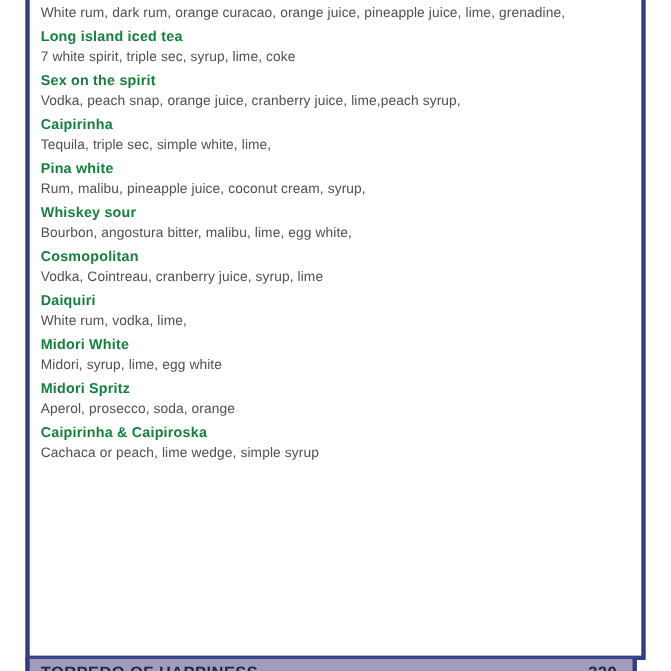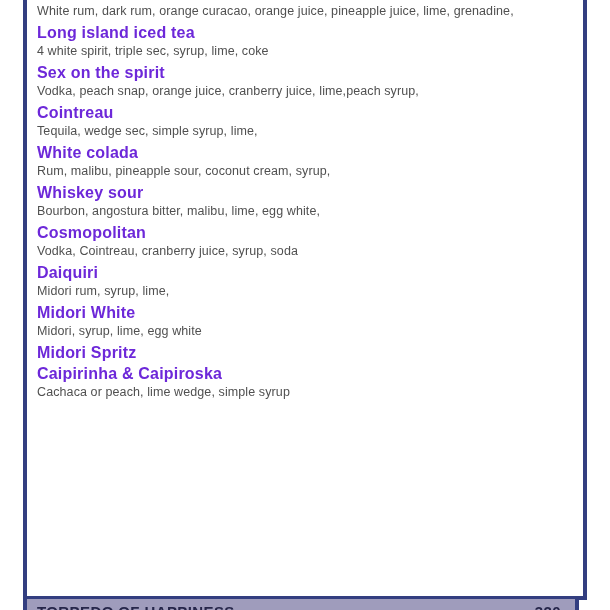--- a/index.html
+++ b/index.html
@@ -26,24 +26,24 @@
     background: #ffffff;
     box-sizing: content-box;
   }
   .menu-content {
     padding: 14px 10px 0 10px;
   }
   .menu-item {
     margin: 0 0 2px 0;
   }
   .item-name {
-    font-size: 16px;
+    font-size: 13px;
     line-height: 19px;
     font-weight: bold;
-    color: #6d28d9;
+    color: #15803d;
     letter-spacing: 0.2px;
   }
   .item-ingredients {
     font-size: 12.5px;
     line-height: 19px;
     font-weight: normal;
     color: #505050;
     letter-spacing: 0.1px;
   }
   .orphan-line {
@@ -84,60 +84,61 @@
 
 <div class="page">
 
   <div class="menu-box">
     <div class="menu-content">
       <div class="orphan-line">White rum, dark rum, orange curacao, orange juice, pineapple juice, lime, grenadine,</div>
 
       <div id="items-container">
         <div class="menu-item">
           <div class="item-name">Long island iced tea</div>
-          <div class="item-ingredients">4 white spirit, triple sec, syrup, lime, coke</div>
+          <div class="item-ingredients">7 white spirit, triple sec, syrup, lime, coke</div>
         </div>
 
         <div class="menu-item">
           <div class="item-name">Sex on the spirit</div>
           <div class="item-ingredients">Vodka, peach snap, orange juice, cranberry juice, lime,peach syrup,</div>
         </div>
 
         <div class="menu-item">
-          <div class="item-name">Cointreau</div>
-          <div class="item-ingredients">Tequila, wedge sec, simple syrup, lime,</div>
+          <div class="item-name">Caipirinha</div>
+          <div class="item-ingredients">Tequila, triple sec, simple white, lime,</div>
         </div>
 
         <div class="menu-item">
-          <div class="item-name">White colada</div>
-          <div class="item-ingredients">Rum, malibu, pineapple sour, coconut cream, syrup,</div>
+          <div class="item-name">Pina white</div>
+          <div class="item-ingredients">Rum, malibu, pineapple juice, coconut cream, syrup,</div>
         </div>
 
         <div class="menu-item">
           <div class="item-name">Whiskey sour</div>
           <div class="item-ingredients">Bourbon, angostura bitter, malibu, lime, egg white,</div>
         </div>
 
         <div class="menu-item">
           <div class="item-name">Cosmopolitan</div>
-          <div class="item-ingredients">Vodka, Cointreau, cranberry juice, syrup, soda</div>
+          <div class="item-ingredients">Vodka, Cointreau, cranberry juice, syrup, lime</div>
         </div>
 
         <div class="menu-item">
           <div class="item-name">Daiquiri</div>
-          <div class="item-ingredients">Midori rum, syrup, lime,</div>
+          <div class="item-ingredients">White rum, vodka, lime,</div>
         </div>
 
         <div class="menu-item">
           <div class="item-name">Midori White</div>
           <div class="item-ingredients">Midori, syrup, lime, egg white</div>
         </div>
 
         <div class="menu-item">
           <div class="item-name">Midori Spritz</div>
+          <div class="item-ingredients">Aperol, prosecco, soda, orange</div>
         </div>
 
         <div class="menu-item">
           <div class="item-name">Caipirinha &amp; Caipiroska</div>
           <div class="item-ingredients">Cachaca or peach, lime wedge, simple syrup</div>
         </div>
       </div>
 
     </div>
   </div>

